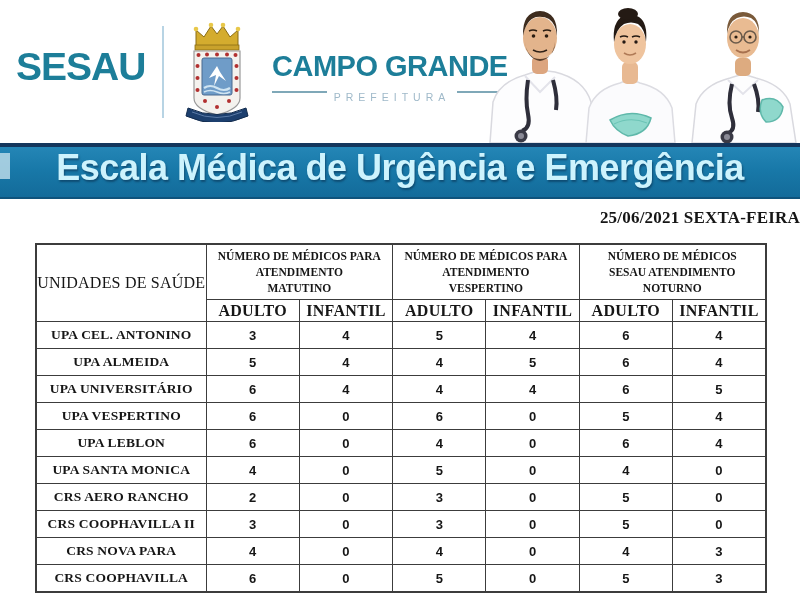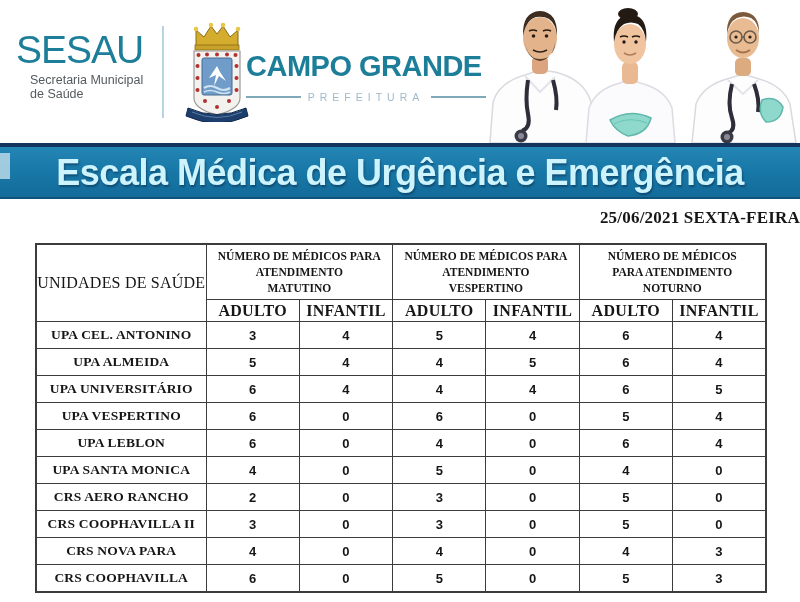--- a/index.html
+++ b/index.html
@@ -7,41 +7,41 @@
     --banner-text:#cdf3fd; --brand-teal:#1d7e99; --subtitle-gray:#555a5e;
     --table-border:#3c3c3c; --ink:#161616; --prefeitura-blue:#9fb9c9;
   }
   *{box-sizing:border-box; margin:0; padding:0;}
   html,body{width:800px; height:602px; background:#ffffff; overflow:hidden;
     font-family:"Liberation Sans", sans-serif;}
 
   
   .doc-header{position:relative; width:800px; height:143px; background:#fff;}
   .sesau-block{position:absolute; left:16px; top:30px; width:140px;}
-  .sesau-word{font-size:39px; font-weight:normal; letter-spacing:-1px;
-    color:var(--brand-teal); line-height:1;}
+  .sesau-word{font-size:39px; font-weight:bold; letter-spacing:-1px;
+    color:var(--brand-teal); line-height:1;margin-top:17px;}
   .sesau-sub{margin-top:4px; margin-left:14px; font-size:12.5px; line-height:1.15;
     color:var(--subtitle-gray); white-space:pre-line;}
   .logo-divider{position:absolute; left:162px; top:26px; width:2px; height:92px;
     background:#b8d4e4;}
   .crest{position:absolute; left:172px; top:20px;}
-  .cg-block{position:absolute; left:246px; top:52px; width:240px;}
+  .cg-block{position:absolute; left:272px; top:52px; width:240px;}
   .cg-word{font-size:29px; font-weight:bold; letter-spacing:-0.5px;
     color:var(--brand-teal); line-height:1; white-space:nowrap;}
-  .pref-row{display:flex; align-items:center; gap:7px; margin-top:10px;}
+  .pref-row{display:flex; align-items:flex-start; gap:7px; margin-top:10px;}
   .pref-rule{height:2px; flex:1; background:#7fa8b8;}
   .pref-label{font-size:10.5px; letter-spacing:5px; color:var(--prefeitura-blue);
     white-space:nowrap;}
   .doctors{position:absolute; right:0; top:0;}
 
   
   .title-banner{position:relative; width:800px; height:56px;
     border-top:4px solid var(--banner-border);
     background:linear-gradient(180deg,var(--banner-bg-top) 0%,var(--banner-bg) 45%,#136a99 100%);
-    display:flex; align-items:center; justify-content:center;
+    display:flex; align-items:flex-start; justify-content:center;
     box-shadow:inset 0 -2px 0 rgba(8,40,70,.35);}
   .banner-notch{position:absolute; left:0; top:6px; width:10px; height:26px;
     background:#b8d9e8; opacity:.85;}
   .banner-title{font-size:36px; font-weight:bold; letter-spacing:-0.5px;
     color:var(--banner-text); text-shadow:1px 2px 2px rgba(8,40,70,.5);
     white-space:nowrap;}
 
   
   .date-line{margin-top:9px; text-align:right;
     font-family:"Liberation Serif", serif; font-weight:bold; font-size:17px;
@@ -62,22 +62,20 @@
   .num-cell{font-family:"Liberation Sans", sans-serif; font-size:13px;
     font-weight:bold;}
 </style>
 </head>
 <body>
 
 <div class="doc-header">
 
   <div class="sesau-block">
     <div class="sesau-word">SESAU</div>
-    <div class="sesau-sub">Secretaria Municipal
-de Saúde</div>
   </div>
 
   <div class="logo-divider"></div>
 
   <svg class="crest" width="90" height="102" viewBox="0 0 90 102">
     <path d="M24,27 L24,10 L32,17 L39,6 L45,14 L51,6 L58,17 L66,10 L66,27 Z" fill="#d4ac2e" stroke="#8a6d14" stroke-width="1"></path>
     <circle cx="24" cy="9" r="2.3" fill="#e8c84a"></circle>
       <circle cx="39" cy="5" r="2.3" fill="#e8c84a"></circle>
     <circle cx="51" cy="5" r="2.3" fill="#e8c84a"></circle>
       <circle cx="66" cy="9" r="2.3" fill="#e8c84a"></circle>
@@ -182,21 +180,21 @@
   <thead>
     <tr>
       <th rowspan="2" class="unit-head">UNIDADES DE SAÚDE</th>
       <th colspan="2" class="group-head">NÚMERO DE MÉDICOS PARA
 ATENDIMENTO
 MATUTINO</th>
       <th colspan="2" class="group-head">NÚMERO DE MÉDICOS PARA
 ATENDIMENTO
 VESPERTINO</th>
       <th colspan="2" class="group-head">NÚMERO DE MÉDICOS
-PARA ATENDIMENTO
+SESAU ATENDIMENTO
 NOTURNO</th>
     </tr>
     <tr>
       <th class="sub-head">ADULTO</th>
       <th class="sub-head">INFANTIL</th>
       <th class="sub-head">ADULTO</th>
       <th class="sub-head">INFANTIL</th>
       <th class="sub-head">ADULTO</th>
       <th class="sub-head">INFANTIL</th>
     </tr>

